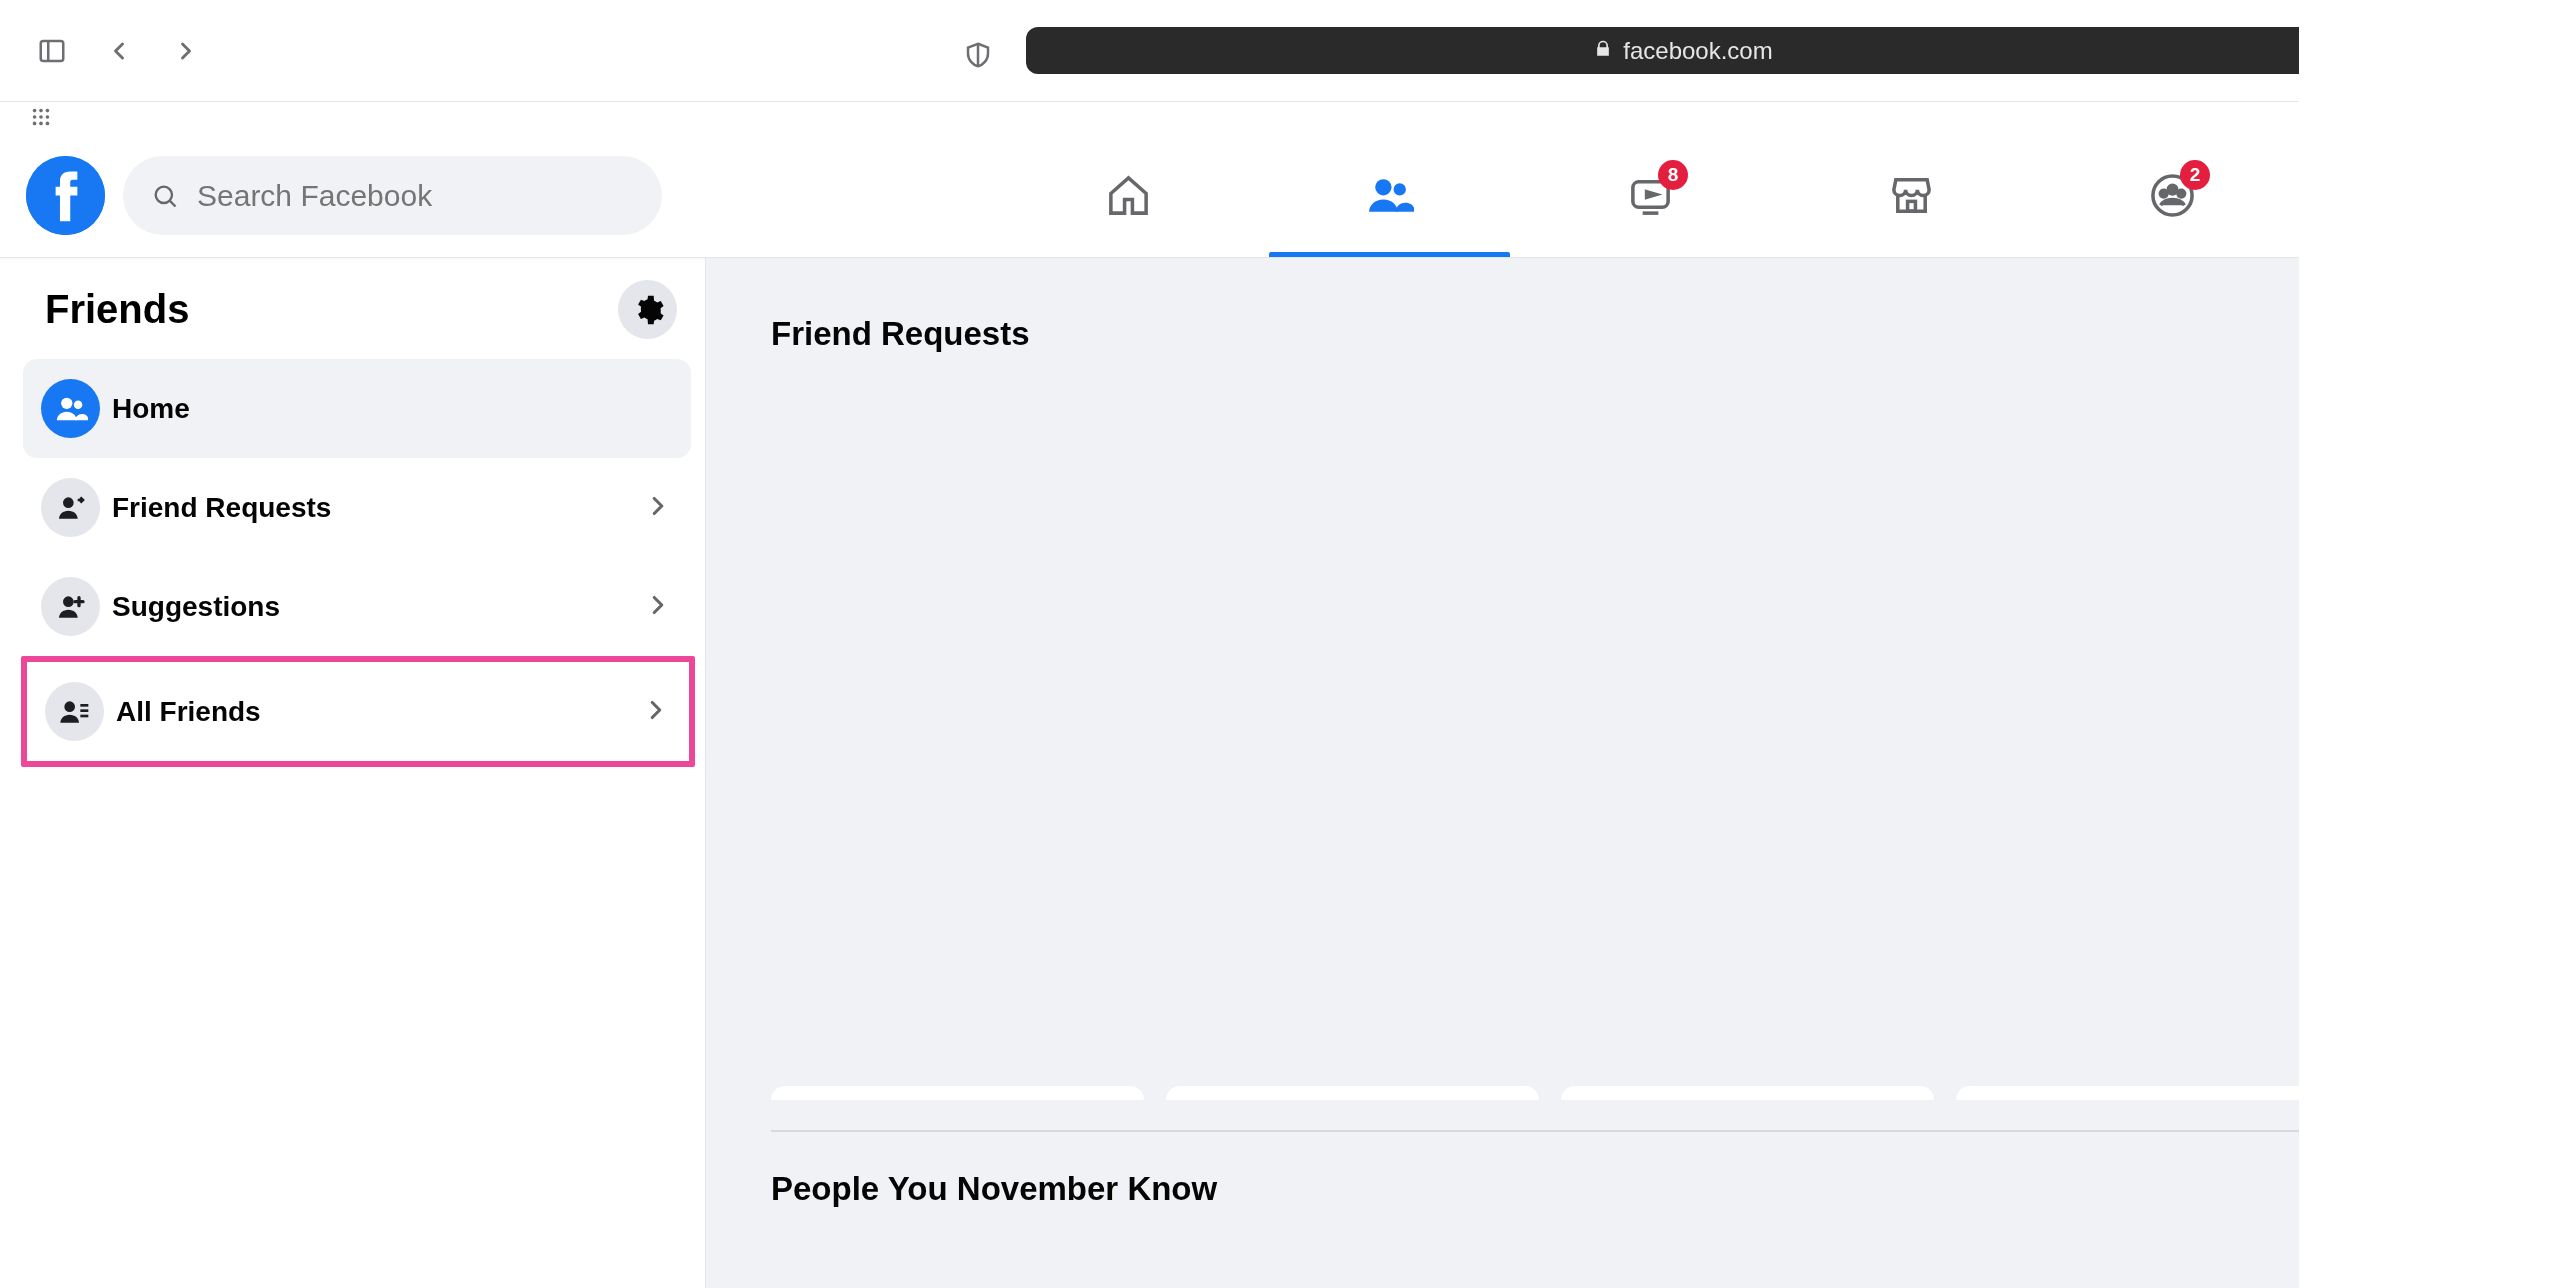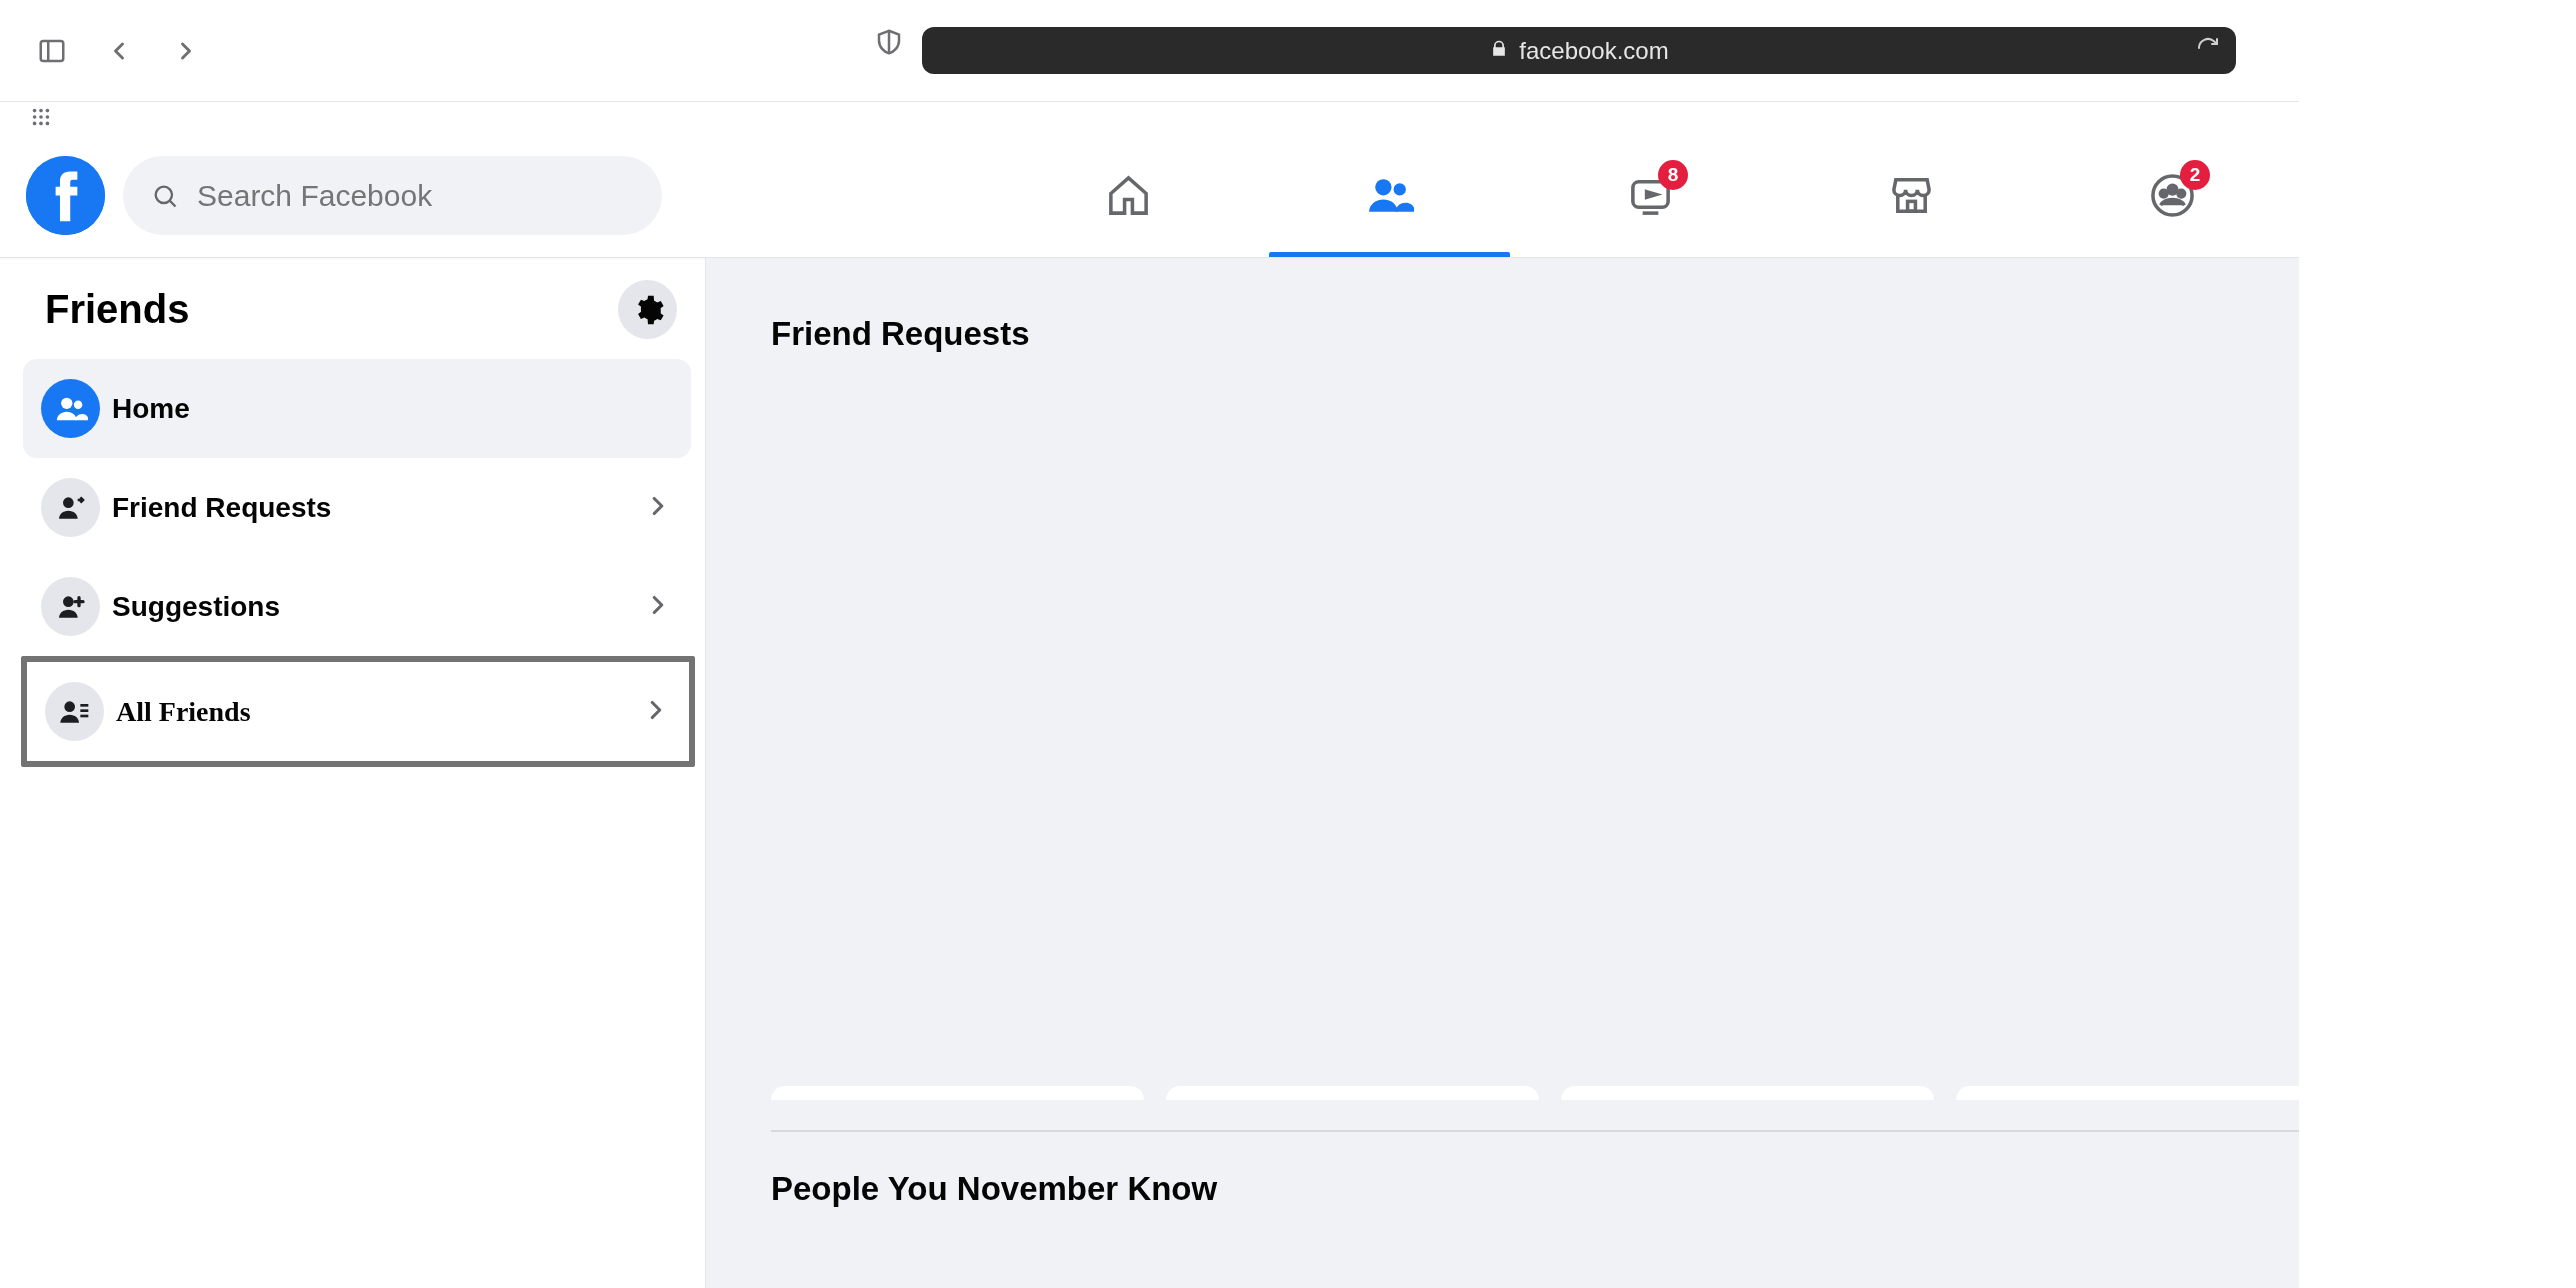--- a/index.html
+++ b/index.html
@@ -22,24 +22,24 @@
     position: relative;
   }
   .chrome-btn {
     width: 43px; height: 43px;
     display: flex; align-items: center; justify-content: center;
     color: #6f6f73;
   }
   .chrome-nav { display: flex; gap: 24px; margin-left: 4px; }
   .url-bar-wrap {
     position: absolute;
-    left: 874px;
-    display: flex;
-    align-items: flex-start;
-    gap: 18px;
+    left: 963px;
+    display: flex;
+    align-items: flex-end;
+    gap: 33px;
   }
   .shield-icon { color: #6f6f73; }
   .url-bar {
     width: 1314px;
     height: 47px;
     background: #2a2a2a;
     border-radius: 12px;
     display: flex;
     align-items: center;
     justify-content: center;
@@ -172,24 +172,23 @@
     display: flex; align-items: center; justify-content: center;
     color: #1c1e21;
     flex-shrink: 0;
   }
   .sidebar-item.active .sidebar-icon { background: #1877f2; color: #fff; }
   .sidebar-label { font-size: 28px; font-weight: 600; color: #050505; }
   .chevron-right {
     position: absolute; right: 18px; color: #65676b;
   }
   .highlight-box {
-    border: 6px solid #737373;
+    border: 6px solid #ec4899;
     border-radius: 2px;
     margin: 0 -4px 0 -2px;
-    font-family: Liberation Serif, serif;
   }
 
   
   .main {
     flex: 1;
     background: #f0f2f5;
     padding: 57px 65px 0 65px;
     overflow: hidden;
     position: relative;
   }

